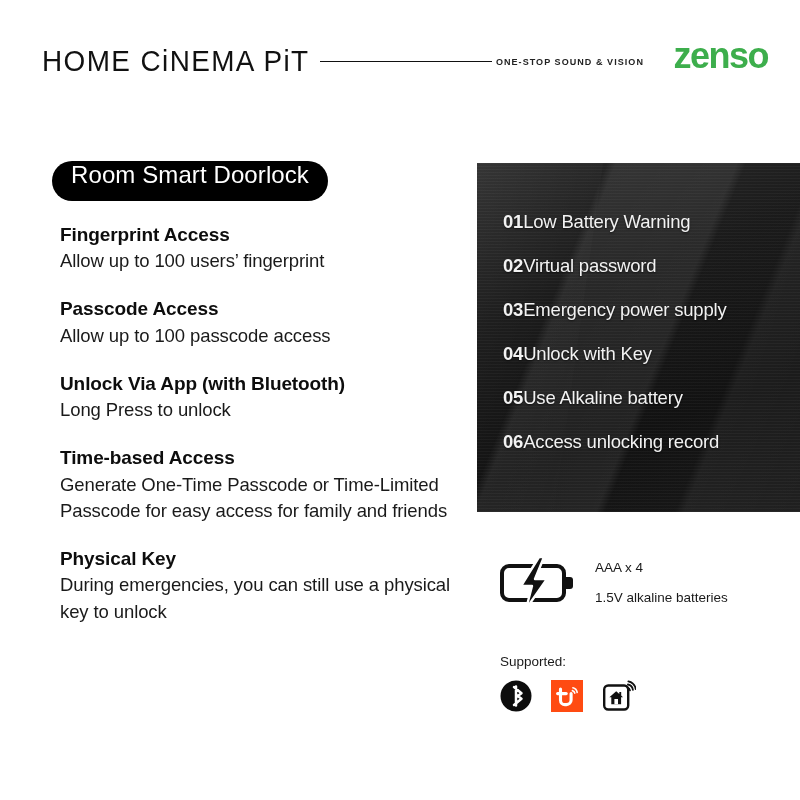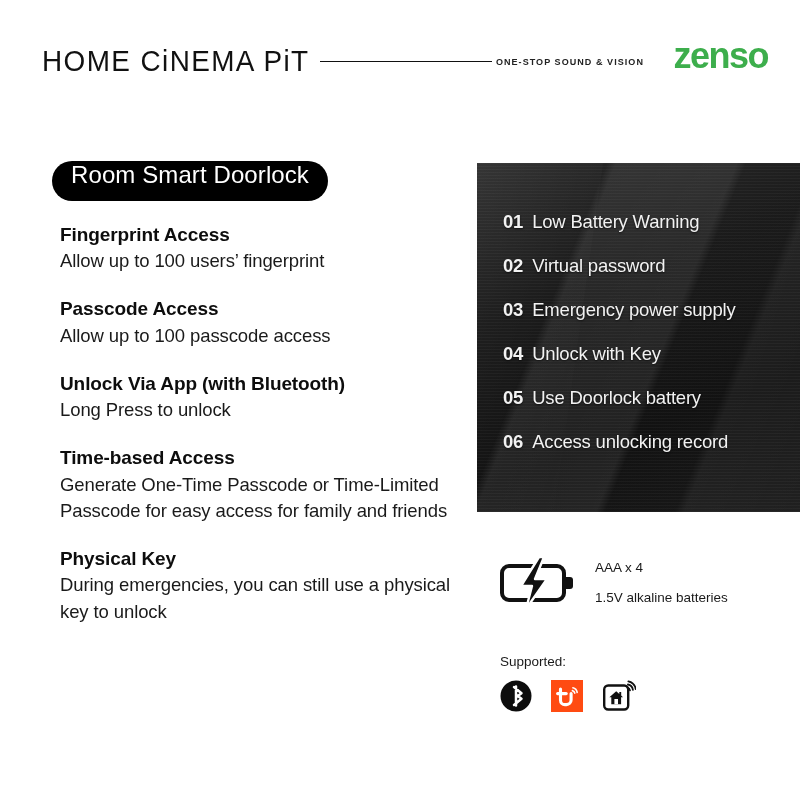--- a/index.html
+++ b/index.html
@@ -156,21 +156,20 @@
     pointer-events: none;
   }
   .panel-list {
     position: relative;
     z-index: 3;
     padding: 48px 0 0 26px;
   }
   .panel-item {
     display: flex;
     align-items: baseline;
-    gap: 9px;
     margin-bottom: 22px;
     color: #f2f2f2;
     font-size: 18.5px;
     font-weight: 700;
     letter-spacing: -0.2px;
     white-space: nowrap;
     text-shadow: 0 1px 2px rgba(0,0,0,0.6);
   }
   .panel-item-num { font-weight: 700; }
   .panel-item-label { font-weight: 400; }
@@ -280,21 +279,21 @@
       <span class="panel-item-label">Emergency power supply</span>
     </div>
 
     <div class="panel-item">
       <span class="panel-item-num">04</span>
       <span class="panel-item-label">Unlock with Key</span>
     </div>
 
     <div class="panel-item">
       <span class="panel-item-num">05</span>
-      <span class="panel-item-label">Use Doorlock battery</span>
+      <span class="panel-item-label">Use Alkaline battery</span>
     </div>
 
     <div class="panel-item">
       <span class="panel-item-num">06</span>
       <span class="panel-item-label">Access unlocking record</span>
     </div>
 
   </div>
 </div>
 

